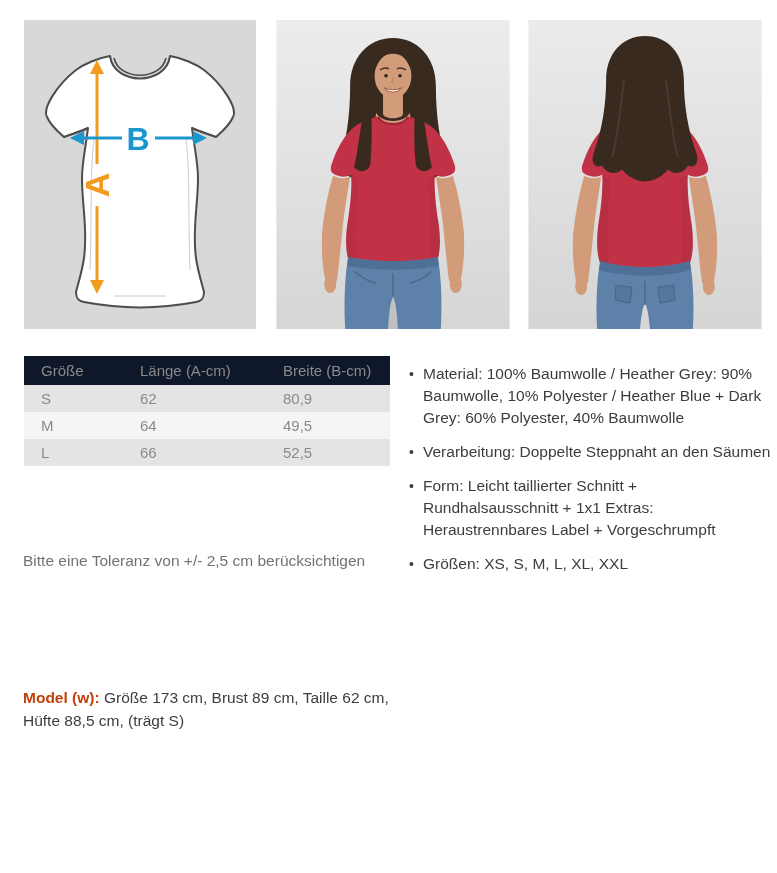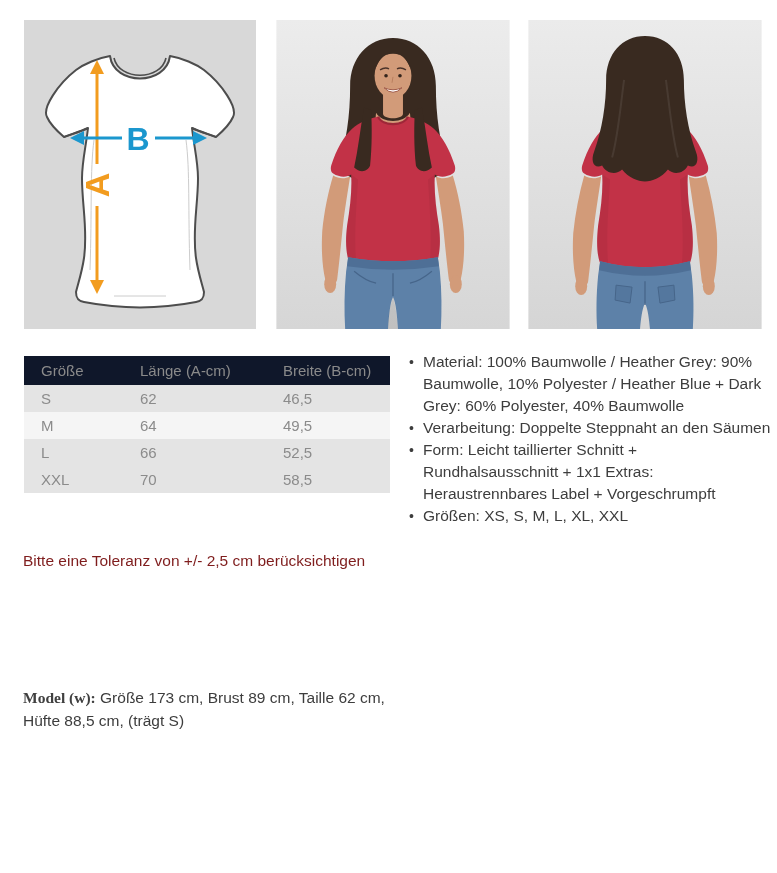--- a/index.html
+++ b/index.html
@@ -26,37 +26,37 @@
     background:#0f172a;padding:0;vertical-align:middle;
   }
   .size-table td{height:27px;padding:0;vertical-align:middle;}
   .size-table .c1{padding-left:17px;}
   .size-table tr.row-a{background:#e4e4e4;}
   .size-table tr.row-b{background:#f5f5f5;}
 
   
   .tolerance-note{
     position:absolute;left:23px;top:534px;width:380px;
-    font-size:15.5px;line-height:22px;color:#7f1d1d;white-space:nowrap;
+    font-size:15.5px;line-height:22px;color:#737373;white-space:nowrap;
   }
   .model-info{
     position:absolute;left:23px;top:670px;width:372px;
     font-size:15.5px;line-height:23px;color:#3d3d3d;
   }
-  .model-info .bold{font-weight:700;color:#404040;font-family:Liberation Serif, serif;}
+  .model-info .bold{font-weight:700;color:#c2410c;}
 
   
   .desc-col{
     position:absolute;left:408px;top:351px;width:366px;
     font-size:15.5px;line-height:22px;color:#3d3d3d;
     hyphens:auto;-webkit-hyphens:auto;
   }
   .desc-intro{margin:0 0 11px 0;}
   .desc-list{margin:0;padding:0;list-style:none;}
-  .desc-list li{position:relative;padding-left:15px;}
+  .desc-list li{position:relative;padding-left:15px;margin-top:12px;}
   .desc-list li::before{content:"\2022";position:absolute;left:1px;top:0;font-size:14px;color:#3d3d3d;}
 </style>
 </head>
 <body>
 
 <div class="page">
 
   <div class="panel diagram-panel">
     <svg viewBox="0 0 232 309">
       <rect x="0" y="0" width="232" height="309" fill="#d8d8d8"></rect>
@@ -203,36 +203,31 @@
       <tr>
         <th class="c1">Größe</th>
         <th>Länge (A-cm)</th>
         <th>Breite (B-cm)</th>
       </tr>
     </thead>
     <tbody>
       <tr class="row-a">
         <td class="c1">S</td>
         <td>62</td>
-        <td>46,5</td>
+        <td>80,9</td>
       </tr>
       <tr class="row-b">
         <td class="c1">M</td>
         <td>64</td>
         <td>49,5</td>
       </tr>
       <tr class="row-a">
         <td class="c1">L</td>
         <td>66</td>
         <td>52,5</td>
-      </tr>
-      <tr class="row-a">
-        <td class="c1">XXL</td>
-        <td>70</td>
-        <td>58,5</td>
       </tr>
     </tbody>
   </table>
 
   <p class="tolerance-note">Bitte eine Toleranz von +/- 2,5 cm berücksichtigen</p>
 
   <p class="model-info"><span class="bold">Model (w):</span><span> Größe 173 cm, Brust 89 cm, Taille 62 cm, Hüfte 88,5 cm, (trägt S)</span></p>
 
   <div class="desc-col">
     <ul class="desc-list">

